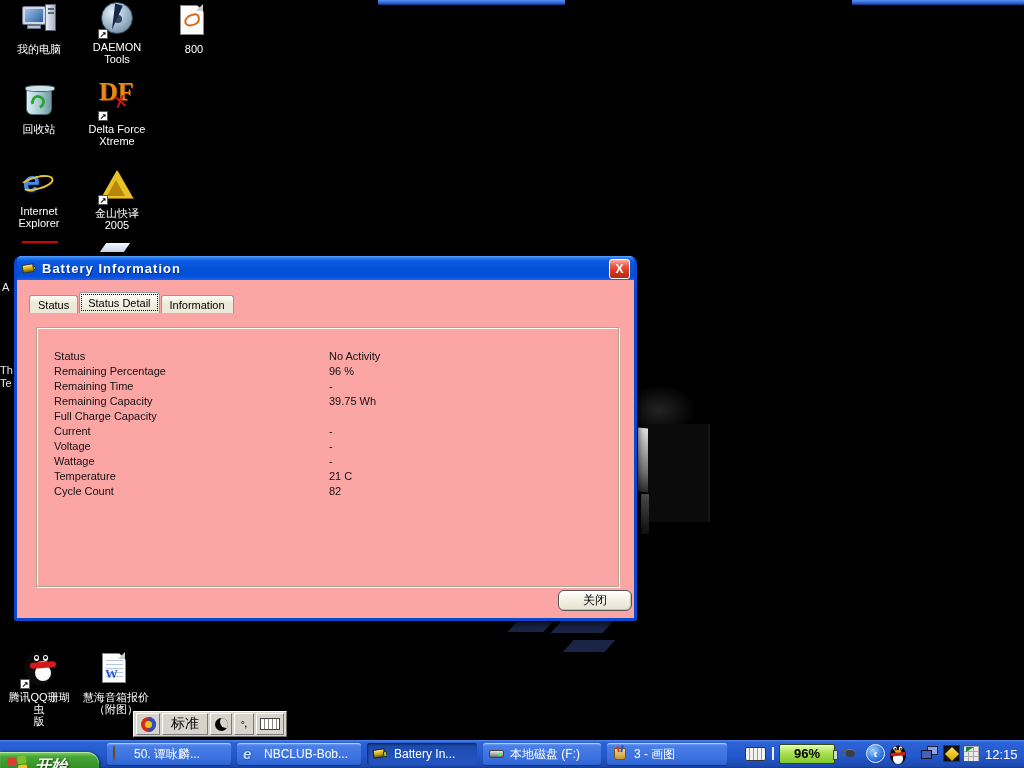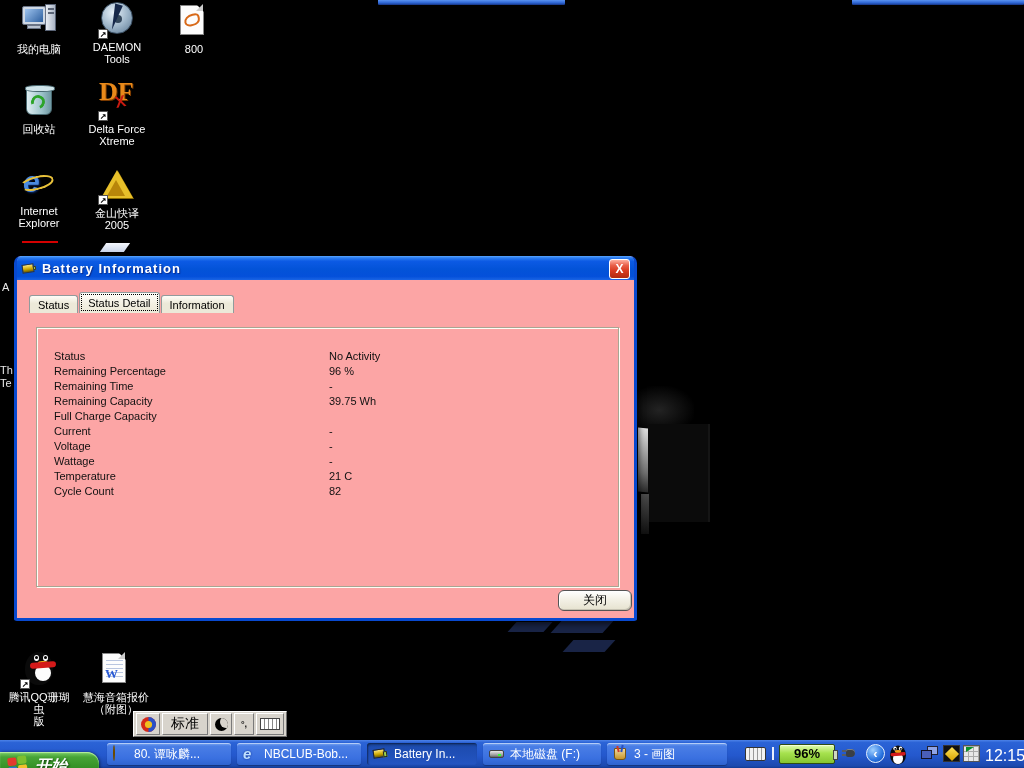--- a/index.html
+++ b/index.html
@@ -107,21 +107,21 @@
                   background:linear-gradient(180deg,#e2fbb2,#a6e24e 45%,#85c431); color:#000; font-weight:bold; font-size:13px;
                   text-align:center; line-height:18px; box-shadow:inset 0 1px 0 #f4ffd8; }
   .tray-battery::after { content:""; position:absolute; right:-4px; top:5px; width:3px; height:8px; background:#cfd8c0; border:1px solid #444; }
   .tray-plug { position:absolute; left:842px; top:748px; width:16px; height:10px; }
   .tray-plug .head { position:absolute; left:4px; top:1px; width:9px; height:8px; background:#3a3f46; border-radius:2px 4px 4px 2px; box-shadow:inset 0 1px 0 #7a828c; }
   .tray-plug .p1,.tray-plug .p2 { position:absolute; left:0; width:4px; height:2px; background:#565c64; }
   .tray-plug .p1 { top:2px; } .tray-plug .p2 { top:6px; }
   .tray-chevron { position:absolute; left:866px; top:744px; width:19px; height:19px; border-radius:50%;
                   background:radial-gradient(circle at 35% 30%, #9fd0ff, #2a74e0 60%, #0a46b0); border:1px solid #e8f2ff;
                   color:#fff; font-weight:bold; font-size:13px; line-height:17px; text-align:center; cursor:pointer; }
-  .tray-clock { position:absolute; left:985px; top:747px; color:#fff; font-size:16px; }
+  .tray-clock { position:absolute; left:985px; top:747px; color:#fff; font-size:13px; }
 
   .net-ico { position:absolute; left:921px; top:746px; width:18px; height:15px; }
   .net-ico .m1 { position:absolute; left:6px; top:0; width:11px; height:9px; background:#8fa4e6; border:1px solid #223; }
   .net-ico .m2 { position:absolute; left:0; top:4px; width:11px; height:9px; background:#4a5fb8; border:1px solid #112; }
   .daemon-tray { position:absolute; left:943px; top:745px; width:17px; height:17px; background:#111; border:1px solid #333; }
   .daemon-tray .dia { position:absolute; left:3px; top:3px; width:10px; height:10px; background:linear-gradient(135deg,#ffe25a,#d8a400); transform:rotate(45deg); }
   .flag-tray { position:absolute; left:963px; top:745px; width:17px; height:17px; background:#e8e8e8; border:1px solid #555;
                background-image:repeating-linear-gradient(0deg,transparent 0 4px,#aaa 4px 5px),repeating-linear-gradient(90deg,transparent 0 4px,#aaa 4px 5px); }
   .flag-tray::after { content:""; position:absolute; left:2px; top:1px; width:0; height:0; border-top:5px solid #0a8f2a; border-right:8px solid transparent; }
 
@@ -386,21 +386,21 @@
         <i class="f1"></i>
         <i class="f2"></i>
         <i class="f3"></i>
         <i class="f4"></i>
       </div>
     <span class="start-label">开始</span>
   </div>
 
   <div class="task-btn" style="left:107px;width:124px;">
     <span class="tb-ico"><span class="disc-gold"></span></span>
-    <span>80. 谭咏麟...</span>
+    <span>50. 谭咏麟...</span>
   </div>
   <div class="task-btn" style="left:237px;width:124px;">
     <span class="tb-ico"><span class="ie-e">e</span></span>
     <span>NBCLUB-Bob...</span>
   </div>
   <div class="task-btn pressed" style="left:367px;width:110px;">
     <span class="tb-ico">
         <span class="bat-sm"></span>
       </span>
     <span>Battery In...</span>

